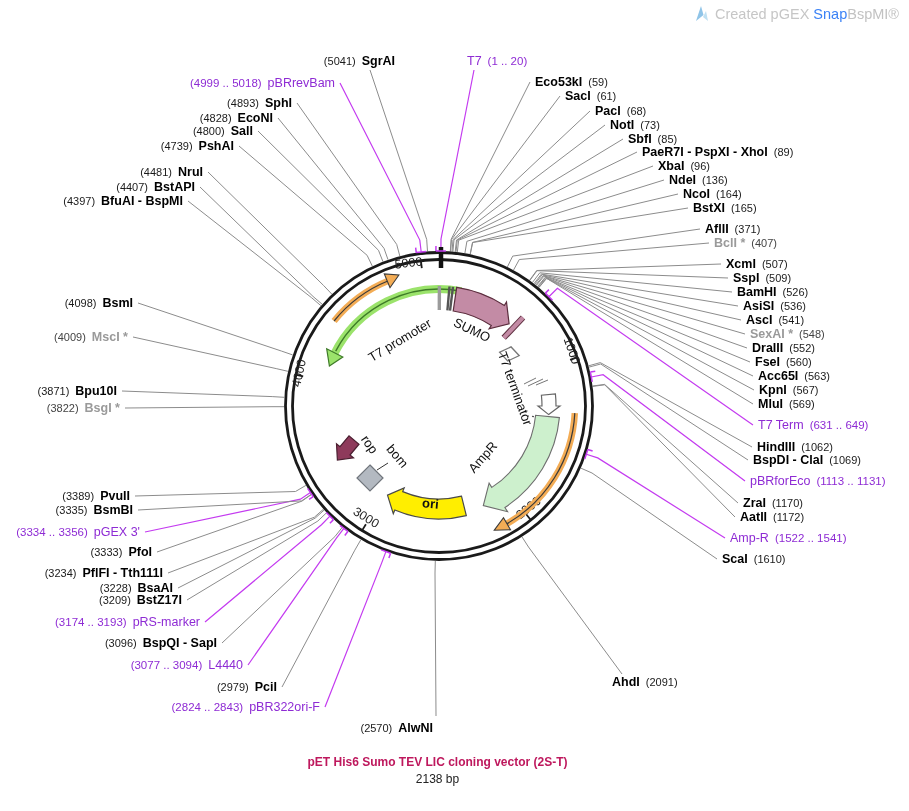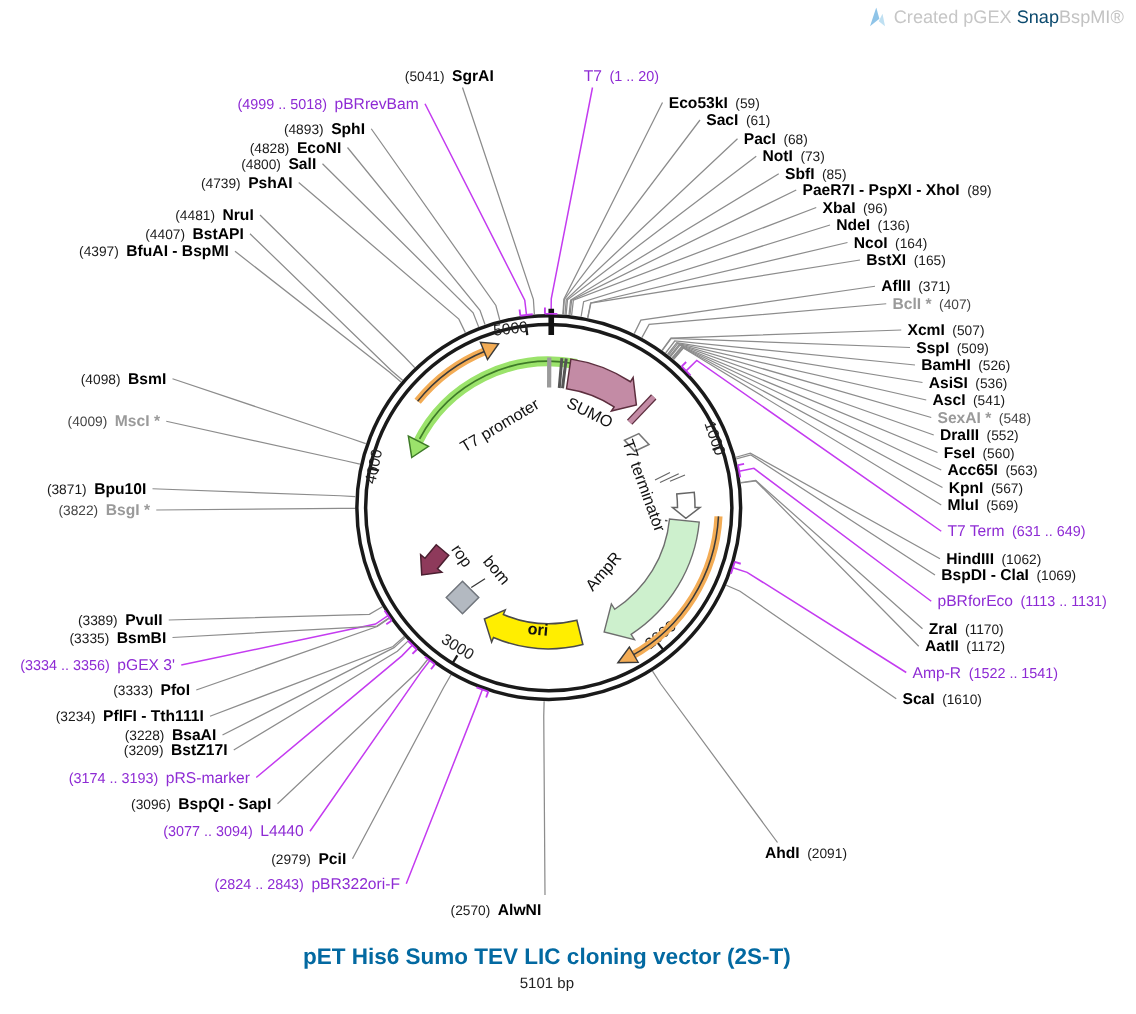--- a/index.html
+++ b/index.html
@@ -11,24 +11,24 @@
   .n-primer{fill:#8E2BD4;font-size:12.5px;}
   .p-enzyme{fill:#1a1a1a;font-size:11px;}
   .p-faded{fill:#444;font-size:11px;}
   .p-primer{fill:#8E2BD4;font-size:11.5px;}
   .ld-enzyme{stroke:#8C8C8C;stroke-width:1;fill:none;}
   .ld-primer{stroke:#C43BF0;stroke-width:1.2;fill:none;}
   .tick-num{font-size:12.5px;fill:#222;}
   .feat-label{font-size:13px;fill:#111;}
   .pmark{stroke:#C43BF0;stroke-width:1.5;fill:none;}
   #watermark{position:absolute;top:6px;right:10px;font-size:14.5px;color:#C6C6C6;display:flex;align-items:center;gap:6px;}
-  #watermark .snap{color:#0c4a6e;}
+  #watermark .snap{color:#3b82f6;}
   #watermark .gene{color:#C2C2C2;}
   #title-block{position:absolute;left:0;top:755px;width:875px;text-align:center;}
-  #plasmid-title{font-weight:bold;font-size:18px;color:#0369a1;}
+  #plasmid-title{font-weight:bold;font-size:12px;color:#be185d;}
   #plasmid-length{font-size:12px;color:#222;margin-top:3px;}
 </style>
 </head>
 <body>
 
 <div id="watermark">
   <svg width="14" height="16" viewBox="0 0 14 16">
     <polygon points="1,15 6,0 8.5,9" fill="#8FC4E8"></polygon>
     <polygon points="8,11 11,5 13,15" fill="#BFE0F2"></polygon>
   </svg>
@@ -264,14 +264,14 @@
       <text x="273" y="122" text-anchor="end"><tspan class="p-enzyme">(4828)</tspan><tspan class="n-enzyme" dx="6">EcoNI</tspan></text>
       <text x="292" y="107" text-anchor="end"><tspan class="p-enzyme">(4893)</tspan><tspan class="n-enzyme" dx="6">SphI</tspan></text>
       <text x="335" y="87" text-anchor="end"><tspan class="p-primer">(4999 .. 5018)</tspan><tspan class="n-primer" dx="6">pBRrevBam</tspan></text>
       <text x="395" y="65" text-anchor="end"><tspan class="p-enzyme">(5041)</tspan><tspan class="n-enzyme" dx="6">SgrAI</tspan></text>
       <text x="467" y="65" text-anchor="start"><tspan class="n-primer">T7</tspan><tspan class="p-primer" dx="6">(1 .. 20)</tspan></text>
     </g>
 </svg>
 
 <div id="title-block">
   <div id="plasmid-title">pET His6 Sumo TEV LIC cloning vector (2S-T)</div>
-  <div id="plasmid-length">5101 bp</div>
+  <div id="plasmid-length">2138 bp</div>
 </div>
 
 </body></html>

